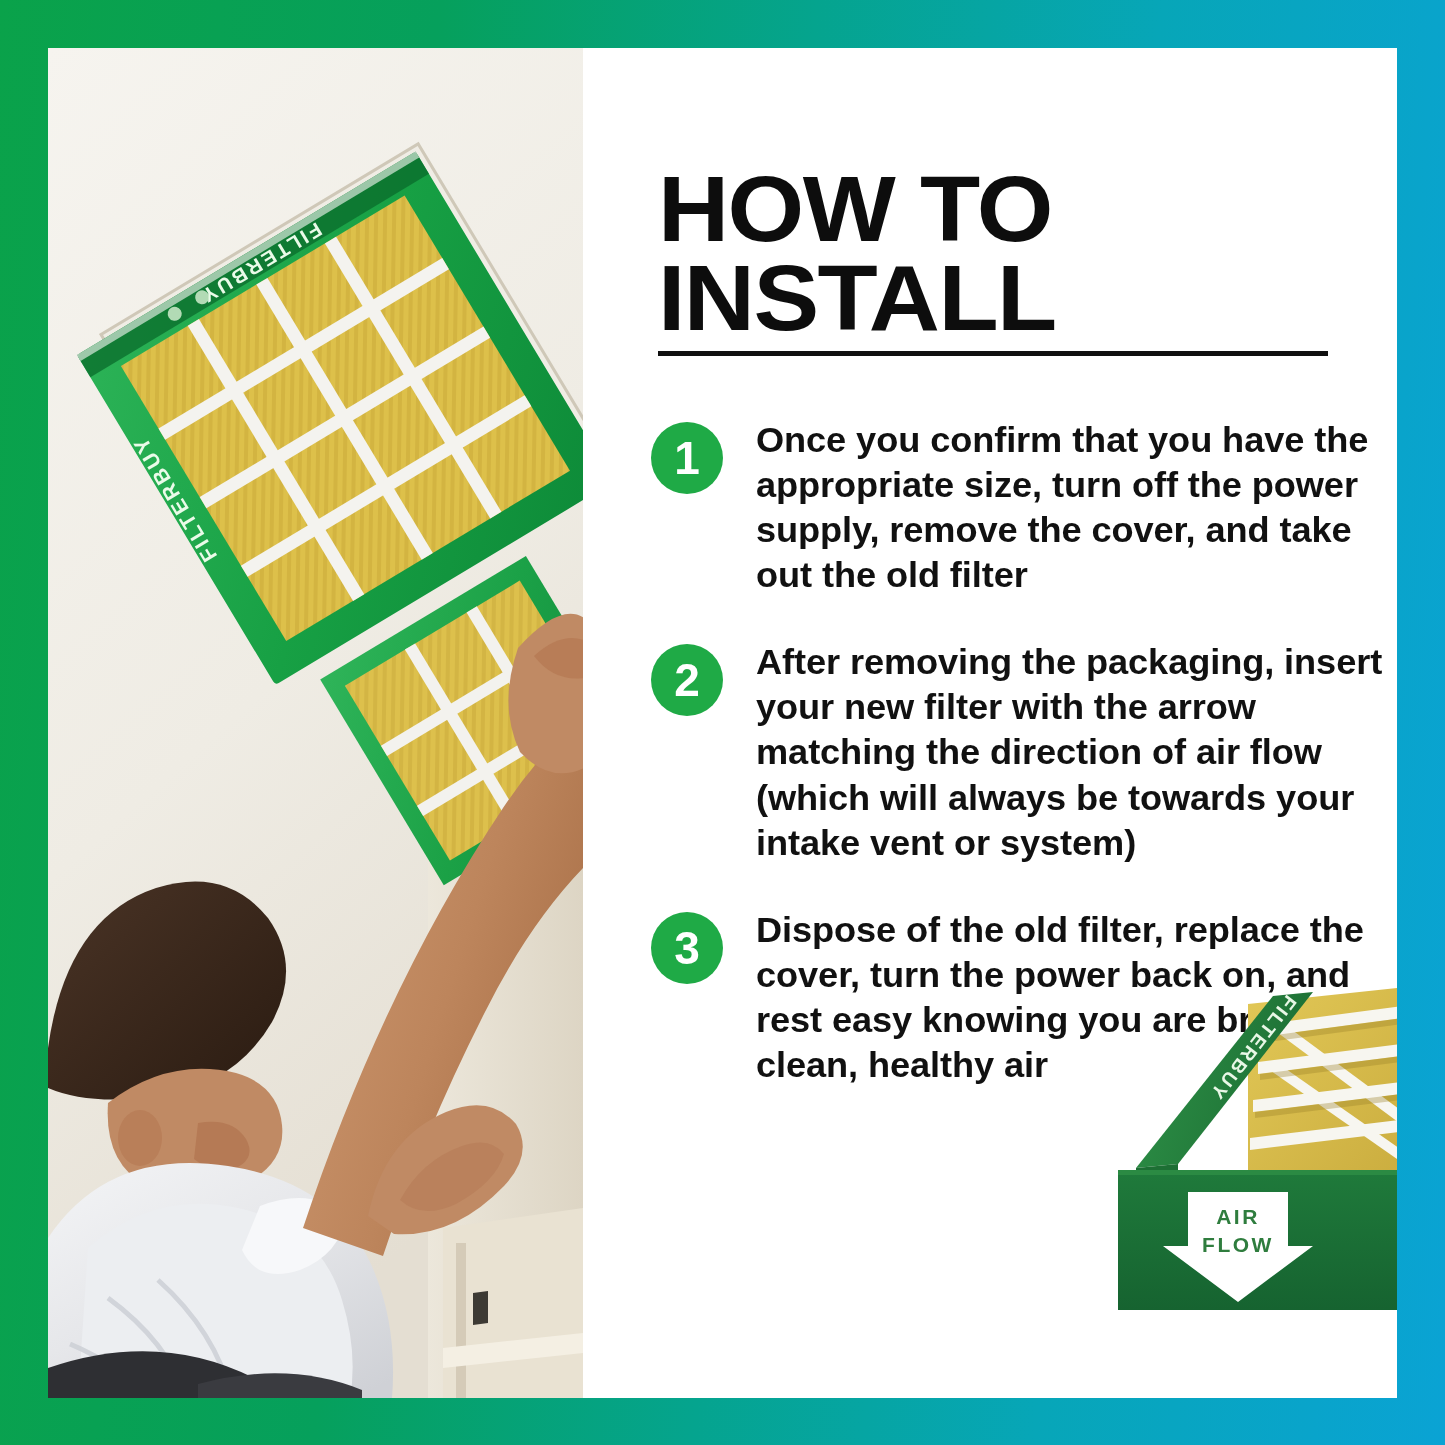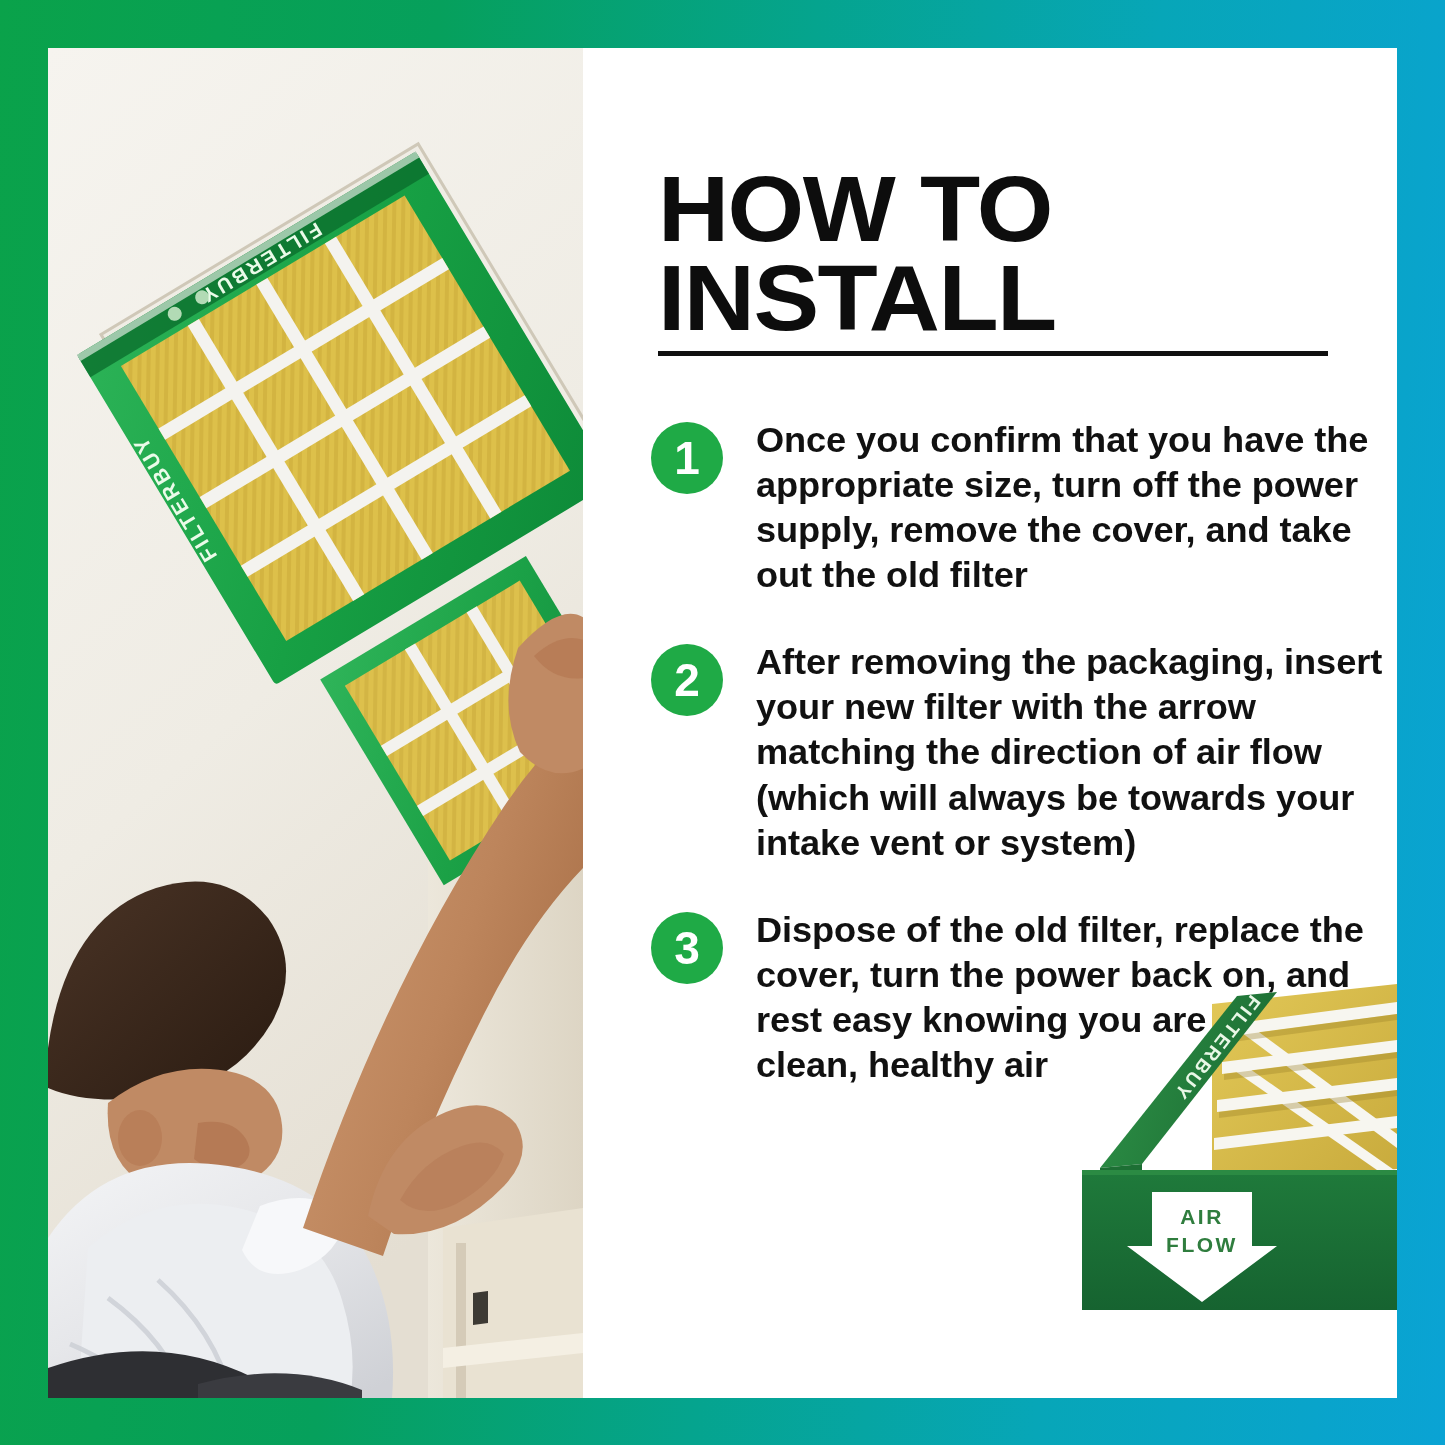--- a/index.html
+++ b/index.html
@@ -45,20 +45,21 @@
   }
   .ph-svg { display:block; width:535px; height:1350px; }
 
   
   #content {
     position: absolute;
     left: 535px;
     top: 0;
     width: 814px;
     height: 1350px;
+    padding-left: 36px;
   }
 
   #title {
     position: absolute;
     left: 75px;
     top: 55px;
     width: 700px;
     font-family: "Liberation Sans Narrow", "Liberation Sans", sans-serif;
     font-weight: bold;
     font-size: 93px;

